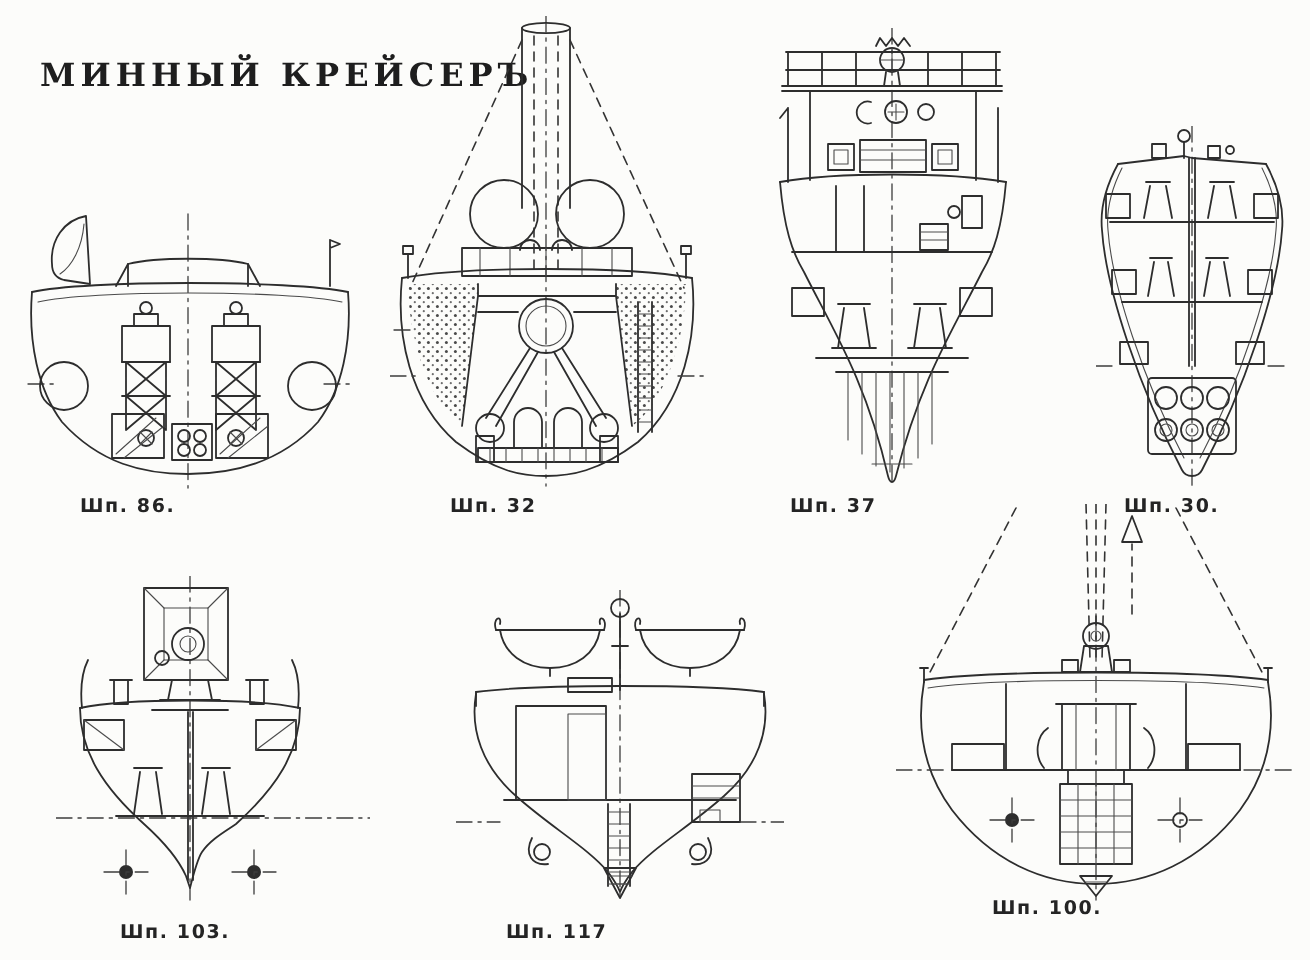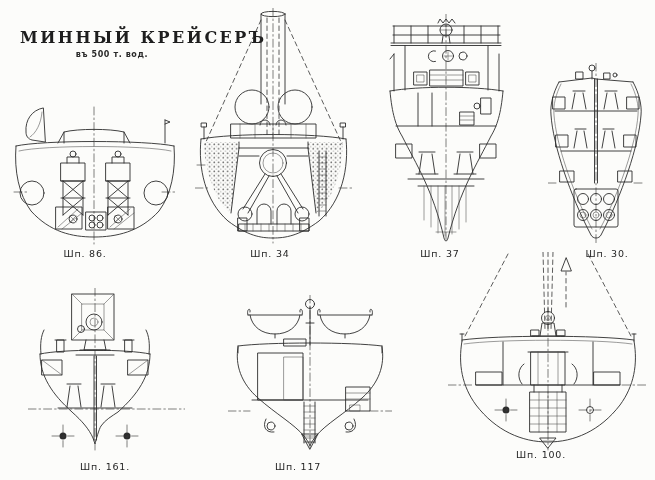--- a/index.html
+++ b/index.html
@@ -23,22 +23,22 @@
   .fig svg{display:block;width:100%;height:100%;}
   .fig path,.fig rect,.fig circle,.fig ellipse,.fig line{
     fill:none;stroke:#2d2d2d;stroke-width:.9;stroke-linecap:round;stroke-linejoin:round;
   }
   .fig .thin{stroke-width:.55;stroke:#4a4a4a;}
   .fig .cl{stroke-dasharray:8 3 1.6 3;stroke-width:.65;stroke:#3c3c3c;}
   .fig .guy{stroke-dasharray:4.5 3.5;stroke-width:.8;stroke:#333;}
   .fig .fillk{fill:#2d2d2d;stroke:none;}
   .fig .stip{fill:url(#stip);stroke:none;}
   .lbl{
-    position:absolute;width:90px;text-align:center;
-    font-size:9.5px;letter-spacing:.8px;color:#242424;font-weight:400;
+    position:absolute;width:90px;
+    font-size:9.5px;letter-spacing:.8px;color:#242424;font-weight:700;
   }
   .f1{left:12px;top:93px;width:166px;height:152px;}
   .f2{left:195px;top:8px;width:157px;height:237px;}
   .f3{left:388px;top:14px;width:117px;height:231px;}
   .f4{left:548px;top:63px;width:97px;height:182px;}
   .f5{left:28px;top:288px;width:157px;height:164px;}
   .f6{left:228px;top:295px;width:164px;height:157px;}
   .f7{left:448px;top:252px;width:200px;height:200px;}
   .l1{left:40px;top:248px;}  .l2{left:225px;top:248px;}
   .l3{left:395px;top:248px;} .l4{left:562px;top:248px;}
@@ -54,21 +54,20 @@
     <defs>
       <pattern id="stip" width="4.5" height="4.5" patternUnits="userSpaceOnUse">
         <circle cx="1.2" cy="1.3" r=".75" fill="#4a4a4a"></circle>
         <circle cx="3.4" cy="3.6" r=".55" fill="#6e6e6e"></circle>
       </pattern>
     </defs>
   </svg>
 
   <header class="title-block">
     <div class="title">МИННЫЙ КРЕЙСЕРЪ</div>
-    <div class="subtitle">въ 500 т. вод.</div>
   </header>
 
   <figure class="fig f1">
     <svg viewBox="0 0 166 152">
       <path class="cl" d="M82,14 V151"></path>
       <path class="cl" d="M2,99 H16 M150,99 H164"></path>
       <g>
         <path d="M4,53 C2,78 7,102 19,118 C38,139 60,144 82,144 C104,144 128,139 147,118 C159,102 164,78 162,53"></path>
         <path d="M4,53 C30,47 134,47 162,53"></path>
         <path class="thin" d="M7,58 C32,52 132,52 159,58"></path>
@@ -398,20 +397,20 @@
       </g>
       <g>
         <path d="M92,186 L108,186 L100,196 Z"></path>
         <path class="thin" d="M95,189 h10"></path>
       </g>
       <path class="cl" d="M0,133 H26 M174,133 H200"></path>
     </svg>
   </figure>
 
   <div class="lbl l1">Шп. 86.</div>
-  <div class="lbl l2">Шп. 34</div>
+  <div class="lbl l2">Шп. 32</div>
   <div class="lbl l3">Шп. 37</div>
   <div class="lbl l4">Шп. 30.</div>
-  <div class="lbl l5">Шп. 161.</div>
+  <div class="lbl l5">Шп. 103.</div>
   <div class="lbl l6">Шп. 117</div>
   <div class="lbl l7">Шп. 100.</div>
 
 </div>
 
 </body></html>

